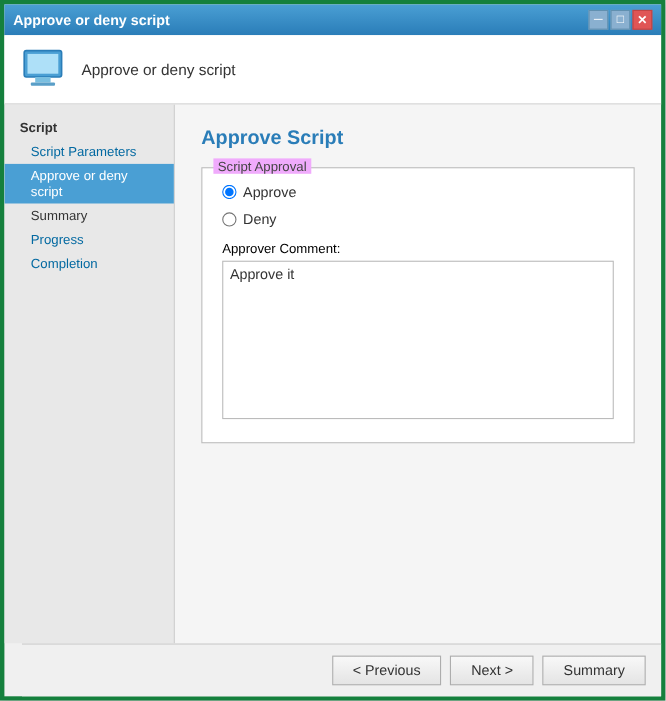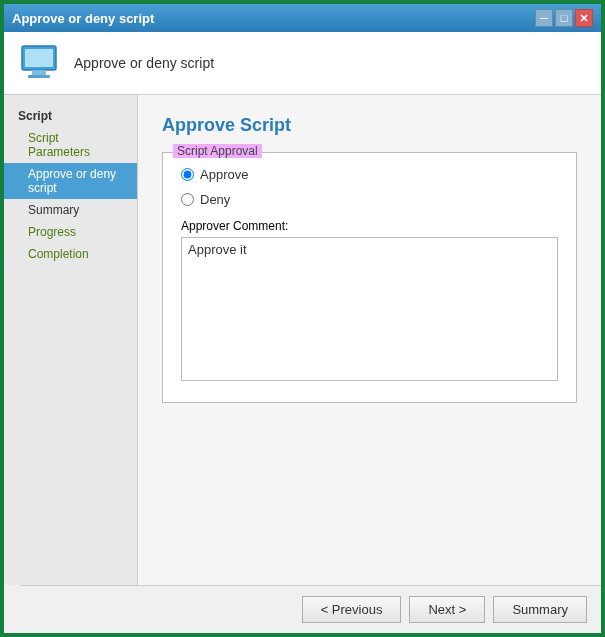--- a/index.html
+++ b/index.html
@@ -72,21 +72,21 @@
       font-size: 14px;
       color: #333;
       font-weight: normal;
     }
     .content-area {
       display: flex;
       flex: 1;
       overflow: hidden;
     }
     .sidebar {
-      width: 134px;
+      width: 155px;
       background: #e8e8e8;
       border-right: 1px solid #ccc;
       padding: 10px 0;
       flex-shrink: 0;
     }
     .sidebar-section-label {
       padding: 4px 14px;
       font-size: 12px;
       color: #333;
       font-weight: 600;
@@ -95,21 +95,21 @@
       padding: 4px 14px 4px 24px;
       font-size: 12px;
       color: #333;
       cursor: pointer;
     }
     .sidebar-item.active {
       background: #4a9fd4;
       color: white;
     }
     .sidebar-item.disabled {
-      color: #4d7c0f;
+      color: #0369a1;
     }
     .main-panel {
       flex: 1;
       background: #f5f5f5;
       padding: 20px 24px;
       overflow-y: auto;
     }
     .main-title {
       font-size: 18px;
       color: #2a7db8;

